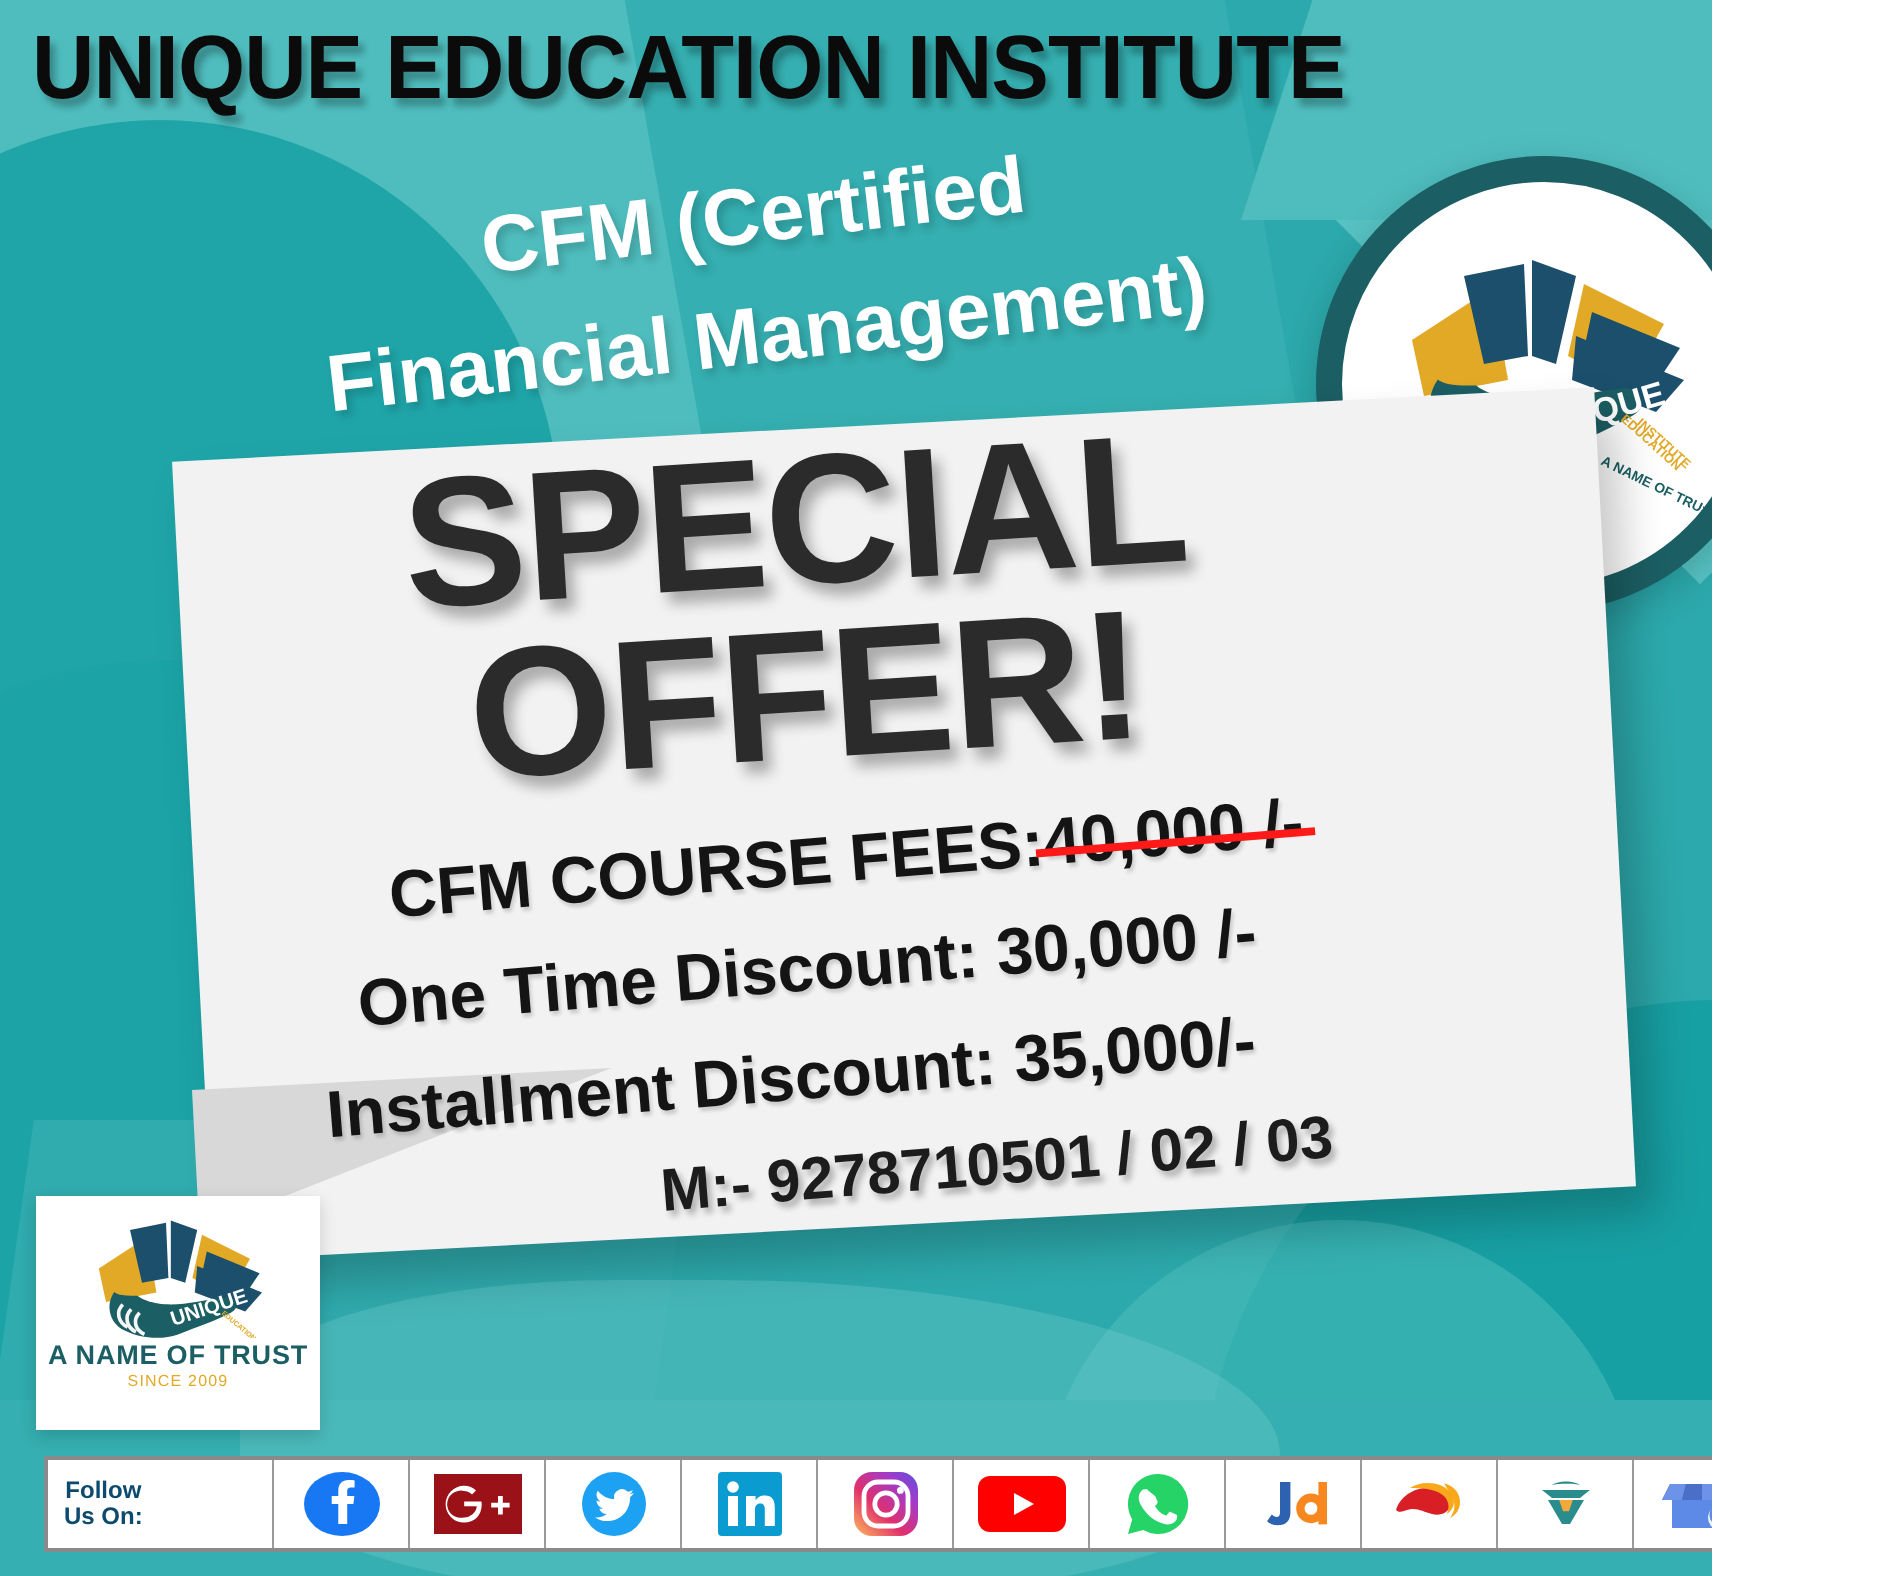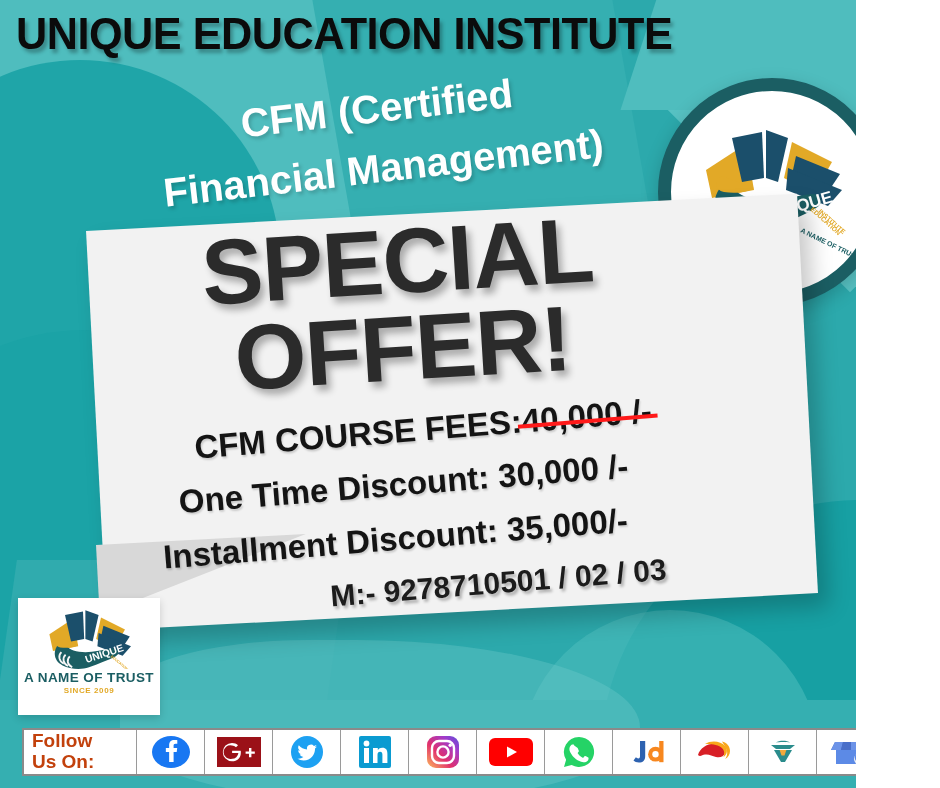--- a/index.html
+++ b/index.html
@@ -225,21 +225,21 @@
   .logo-badge .mark { width: 104px; height: 66px; }
   .badge-trust {
     font-size: 13.5px;
     font-weight: 700;
     color: #1B5E63;
     letter-spacing: .4px;
     margin-top: 1px;
   }
   .badge-since {
     font-size: 8px;
-    font-weight: 700;
+    font-weight: 400;
     color: #E2A927;
     letter-spacing: .6px;
     margin-top: 1px;
     text-align: right;
   }
 
   
   .social-bar {
     position: absolute;
     left: 22px; top: 728px;
@@ -254,25 +254,25 @@
     border-right: 1px solid #9a9a9a;
     display: flex;
     align-items: center;
     justify-content: center;
     flex: 0 0 67px;
     background: #fff;
   }
   .social-cell:last-child { border-right: none; }
   .social-cell.follow {
     flex: 0 0 104px;
-    font-size: 19px;
-    font-weight: 700;
-    color: #c2410c;
+    font-size: 12px;
+    font-weight: 700;
+    color: #0c4a6e;
     line-height: 1.08;
-    text-align: left;
+    text-align: center;
     padding-left: 8px;
     justify-content: flex-start;
   }
   .social-cell svg { display: block; }
 </style>
 </head>
 <body>
 
 <div id="poster">
 

